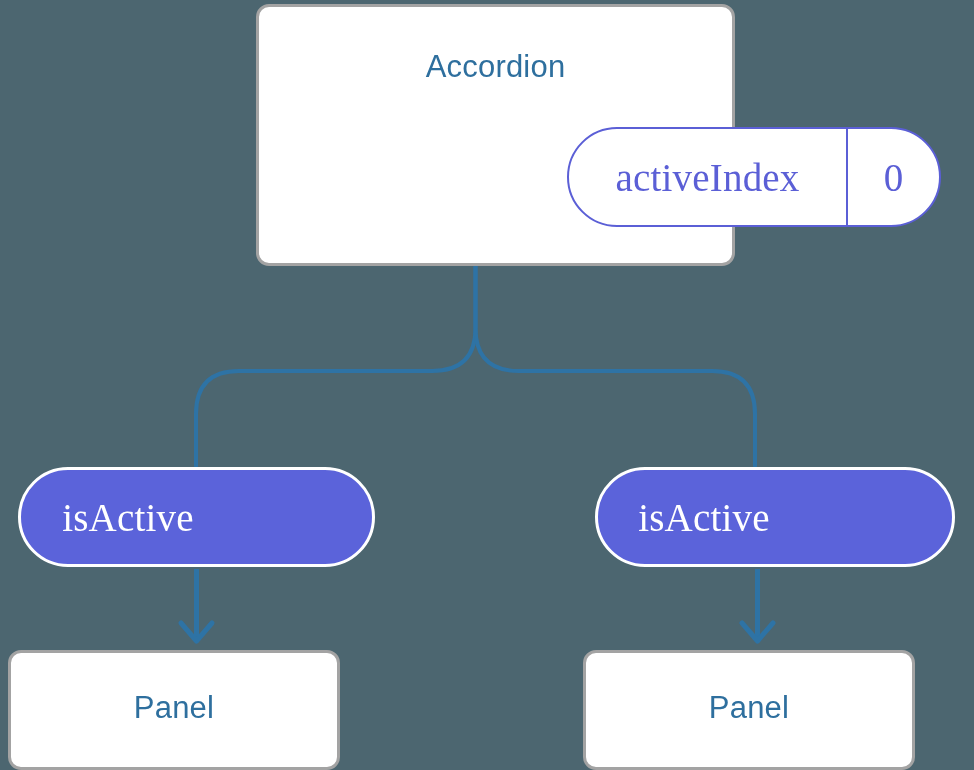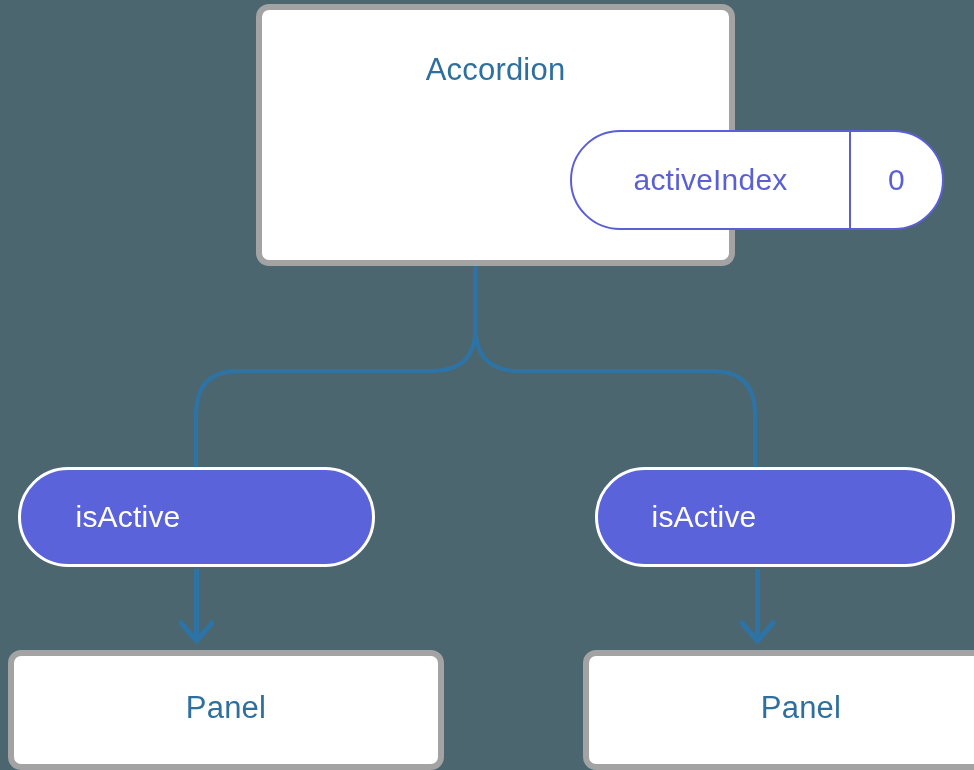--- a/index.html
+++ b/index.html
@@ -24,21 +24,21 @@
     left: 0;
     top: 0;
     width: 974px;
     height: 770px;
   }
 
   
   .card {
     position: absolute;
     background: #ffffff;
-    border: 6px solid #a3a3a3;
+    border: 3px solid #a3a3a3;
     border-radius: 13px;
     box-sizing: border-box;
     display: flex;
     flex-direction: column;
     align-items: center;
   }
   .card-title {
     color: #2e6f9e;
     font-size: 31px;
     letter-spacing: 0.2px;
@@ -51,21 +51,21 @@
     width: 479px;
     height: 262px;
     justify-content: flex-start;
   }
   #accordion-card .card-title {
     margin-top: 42px;
   }
 
   .panel-card {
     top: 650px;
-    width: 436px;
+    width: 332px;
     height: 120px;
     justify-content: center;
   }
   #panel-card-left  { left: 8px; }
   #panel-card-right { left: 583px; }
   .panel-card .card-title { margin-top: -4px; }
 
   
   .pill {
     position: absolute;
@@ -73,23 +73,24 @@
     display: flex;
     align-items: stretch;
     border-radius: 999px;
     overflow: hidden;
   }
   .pill-key, .pill-val {
     display: flex;
     align-items: center;
     justify-content: center;
     white-space: nowrap;
-    font-size: 30px;
+    font-size: 39px;
     letter-spacing: 0.2px;
     box-sizing: border-box;
+    font-family: Liberation Serif, serif;
   }
 
   
   .pill.outlined {
     background: #ffffff;
     border: 2px solid #5b5fd6;
   }
   .pill.outlined .pill-key,
   .pill.outlined .pill-val {
     color: #5b5fd6;

